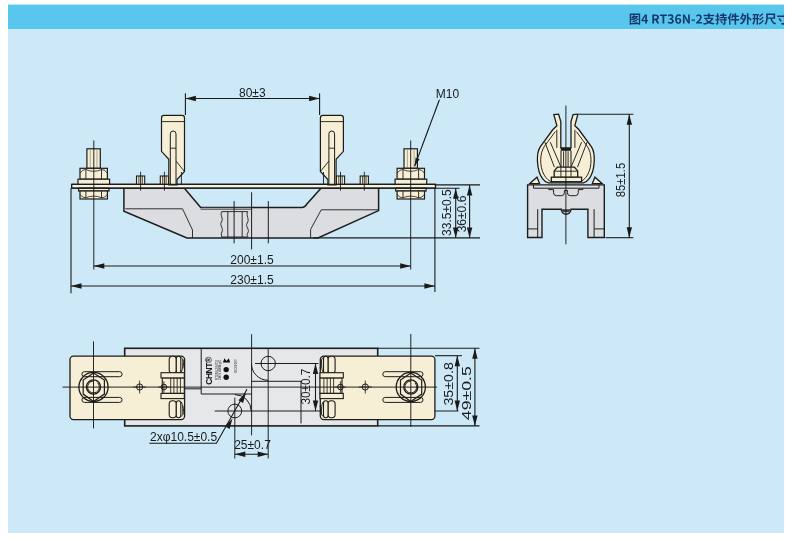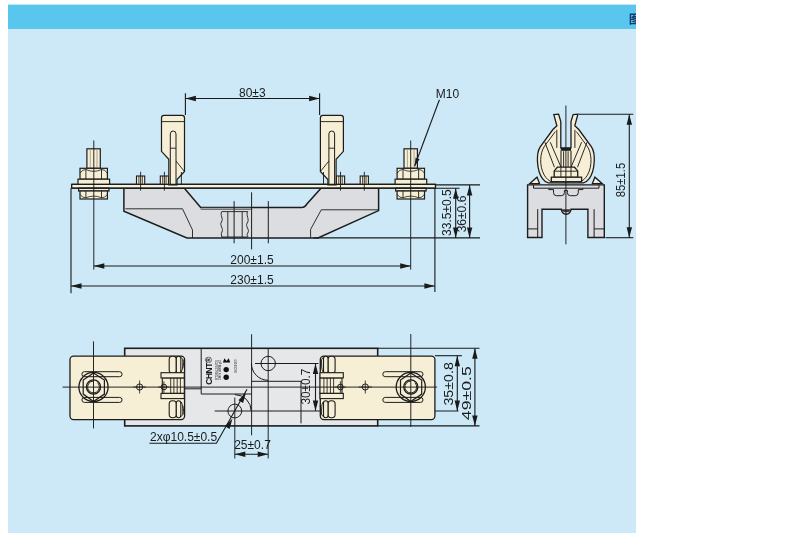--- a/index.html
+++ b/index.html
@@ -1,16 +1,16 @@
 <!DOCTYPE html>
 <html><head>
 <meta charset="utf-8">
 <style>
 html,body{margin:0;padding:0;background:#ffffff;}
-#stage{position:relative;width:636px;height:541px;background:#ffffff;overflow:hidden;}
+#stage{position:relative;width:784px;height:541px;background:#ffffff;overflow:hidden;}
 svg{position:absolute;left:0;top:0;}
 text{font-family:"Liberation Sans",sans-serif;fill:#1a1a1a;}
 .dim{font-size:12px;}
 </style>
 </head>
 <body>
 <div id="stage">
 <svg width="800" height="541" viewBox="0 0 800 541">
 
   <rect x="8" y="4.6" width="791" height="24.4" fill="#58c6ed"></rect>

